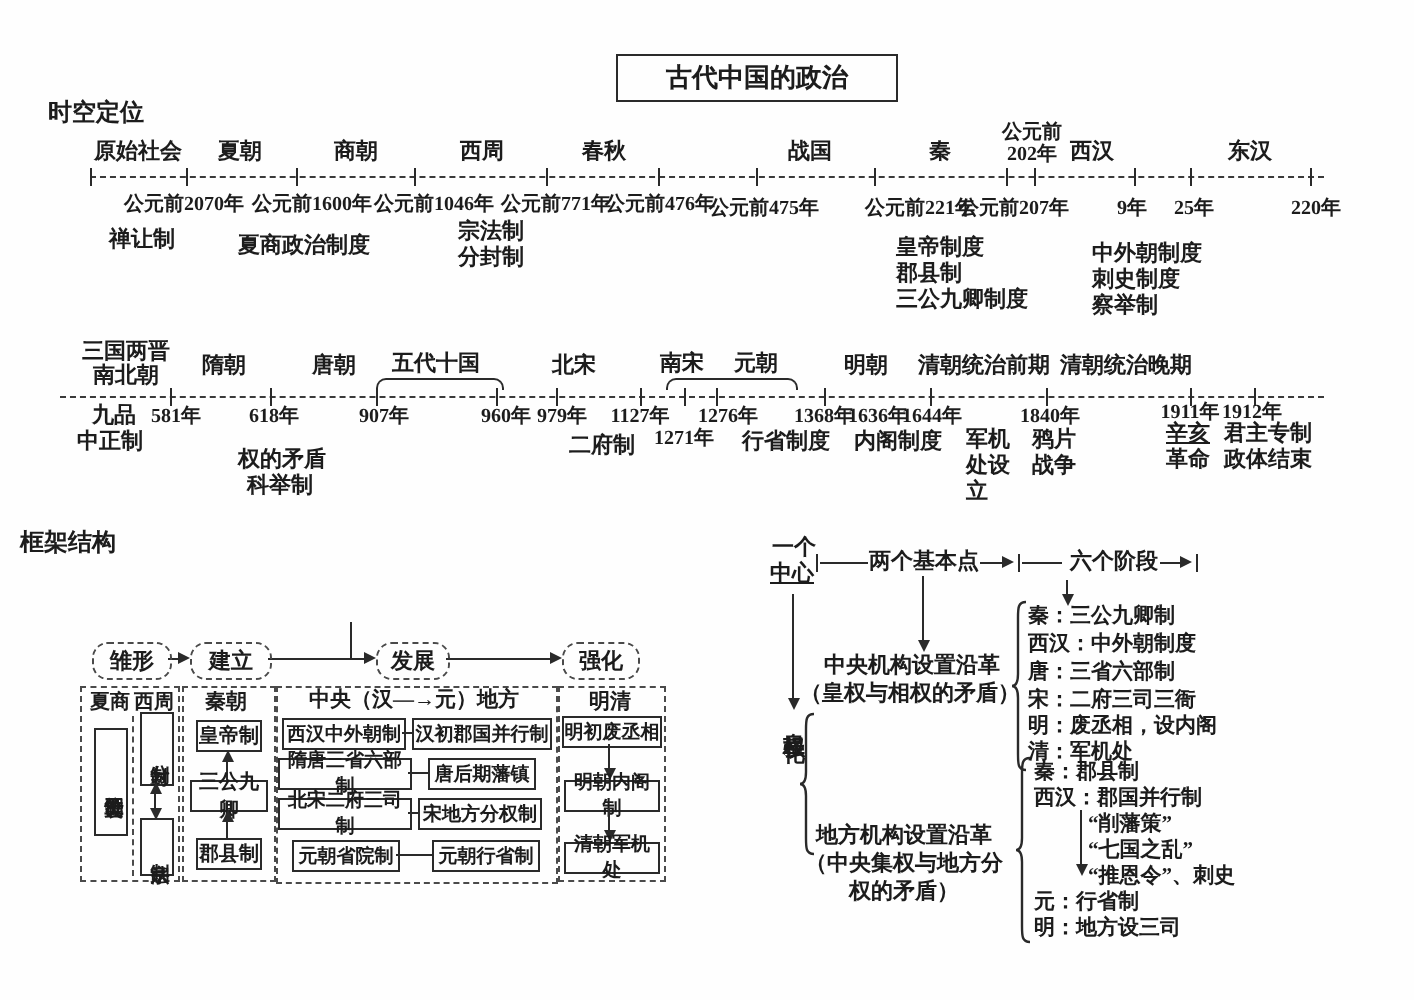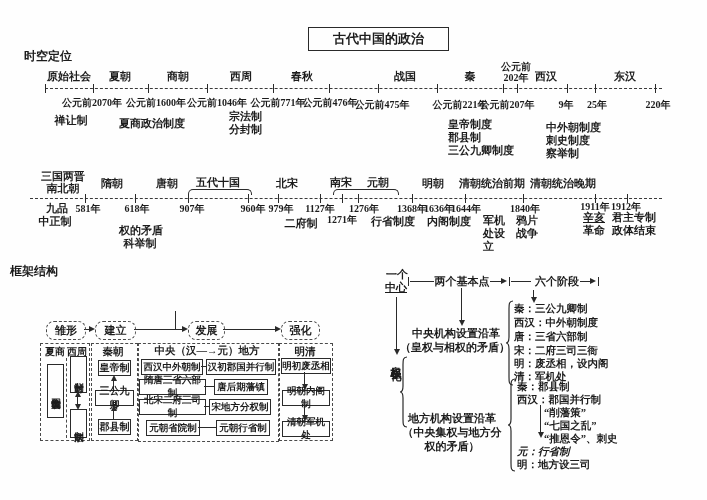--- a/index.html
+++ b/index.html
@@ -253,18 +253,18 @@
   <div class="lbl f11 c" style="left:452px;top:440px;">权的矛盾）</div>
 
   <svg class="brace" style="left:507px;top:378px;" width="10" height="94" viewBox="0 0 10 94">
     <path d="M8,1 C4,1 4,4 4,9 L4,41 C4,45 3,47 1,47 C3,47 4,49 4,53 L4,85 C4,90 4,93 8,93" fill="none" stroke="#2a2a2a" stroke-width="1.2"></path>
   </svg>
   <div class="lbl f105" style="left:517px;top:381px;">秦：郡县制</div>
   <div class="lbl f105" style="left:517px;top:394px;">西汉：郡国并行制</div>
   <div class="lbl f105" style="left:544px;top:407px;">“削藩策”</div>
   <div class="lbl f105" style="left:544px;top:420px;">“七国之乱”</div>
   <div class="lbl f105" style="left:544px;top:433px;">“推恩令”、刺史</div>
-  <div class="lbl f105" style="left:517px;top:446px;font-style:italic;">元：行省制</div>
+  <div class="lbl f105" style="left:517px;top:446px;">元：行省制</div>
   <div class="lbl f105" style="left:517px;top:459px;">明：地方设三司</div>
   <div class="vl" style="left:540px;top:405px;height:28px;"></div>
   <div class="ah ah-d" style="left:537.5px;top:432px;"></div>
 
 </div>
 
 </body></html>

